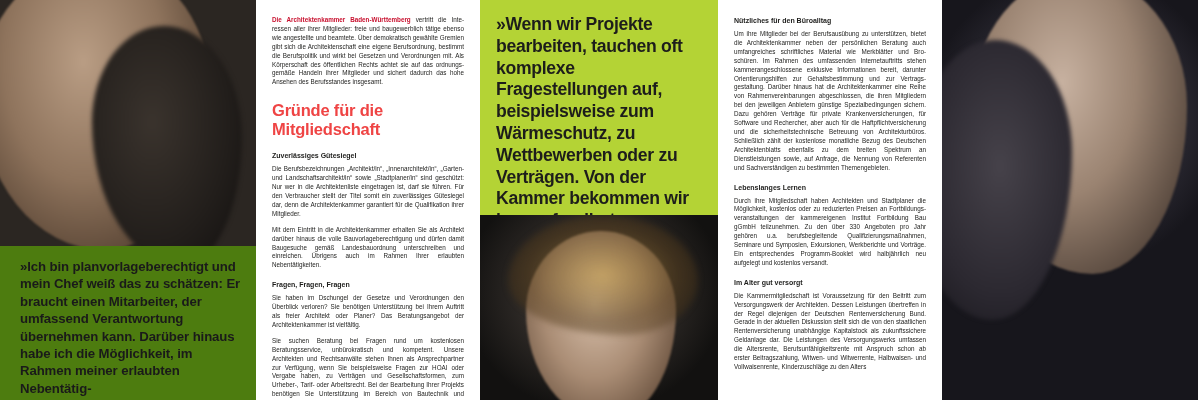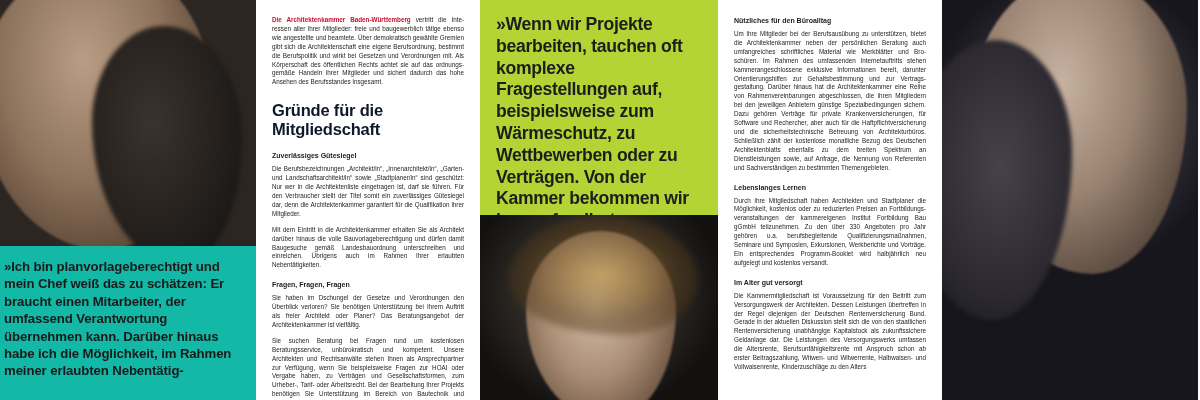--- a/index.html
+++ b/index.html
@@ -76,23 +76,23 @@
     width: 160px; height: 280px;
     border-radius: 52% 48% 50% 50% / 50% 40% 60% 50%;
     background: radial-gradient(ellipse at 55% 45%, #46424a 0%, #2b2830 60%, #141318 100%);
     filter: blur(2px);
   }
   .quote-band {
     position: absolute;
     left: 0;
     bottom: 0;
     width: 100%;
-    background: #14b8a6;
+    background: #4d7c0f;
     box-sizing: border-box;
-    padding: 12px 14px 14px 4px;
+    padding: 12px 14px 14px 20px;
   }
   .quote-band p {
     margin: 0;
     font-weight: bold;
     font-size: 13.2px;
     line-height: 17.4px;
     color: #1a1a1a;
     letter-spacing: -0.1px;
   }
   .band-1 { height: 154px; }
@@ -119,21 +119,21 @@
   }
   .lead-red {
     color: #c8102e;
     font-weight: bold;
   }
   h2.section-head {
     margin: 14px 0 12px 0;
     font-size: 16.5px;
     line-height: 19px;
     font-weight: bold;
-    color: #0f172a;
+    color: #ef4444;
     letter-spacing: -0.2px;
   }
   h3.sub-head {
     margin: 10px 0 5px 0;
     font-size: 7px;
     line-height: 9px;
     font-weight: bold;
     color: #1d1d1b;
   }
   h3.sub-head.first { margin-top: 0; }

